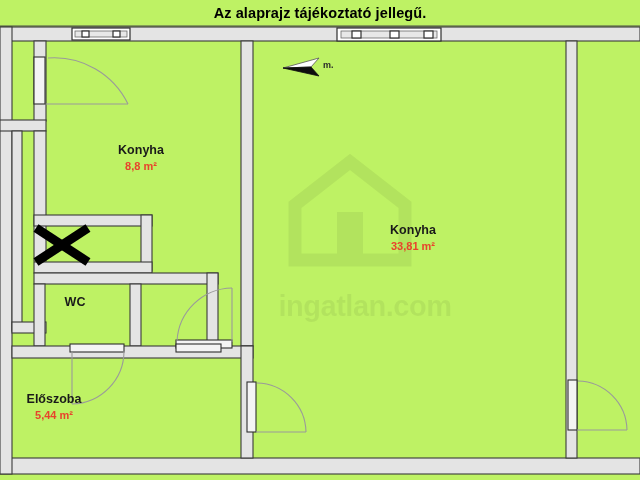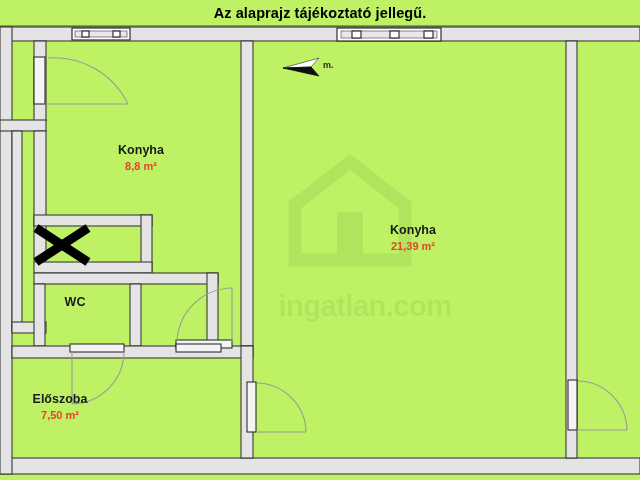--- a/index.html
+++ b/index.html
@@ -244,25 +244,25 @@
     <div class="wm-text">ingatlan.com</div>
   </div>
 
   <div class="room-label" style="left:91px; top:142px; width:100px;">
     <span class="room-name">Konyha</span>
     <span class="room-area">8,8 m²</span>
   </div>
 
   <div class="room-label" style="left:358px; top:222px; width:110px;">
     <span class="room-name">Konyha</span>
-    <span class="room-area">21,39 m²</span>
+    <span class="room-area">33,81 m²</span>
   </div>
 
   <div class="room-label" style="left:25px; top:294px; width:100px;">
     <span class="room-name">WC</span>
   </div>
 
-  <div class="room-label" style="left:10px; top:391px; width:100px;">
+  <div class="room-label" style="left:4px; top:391px; width:100px;">
     <span class="room-name">Előszoba</span>
-    <span class="room-area">7,50 m²</span>
+    <span class="room-area">5,44 m²</span>
   </div>
 
 </div>
 
 </body></html>

